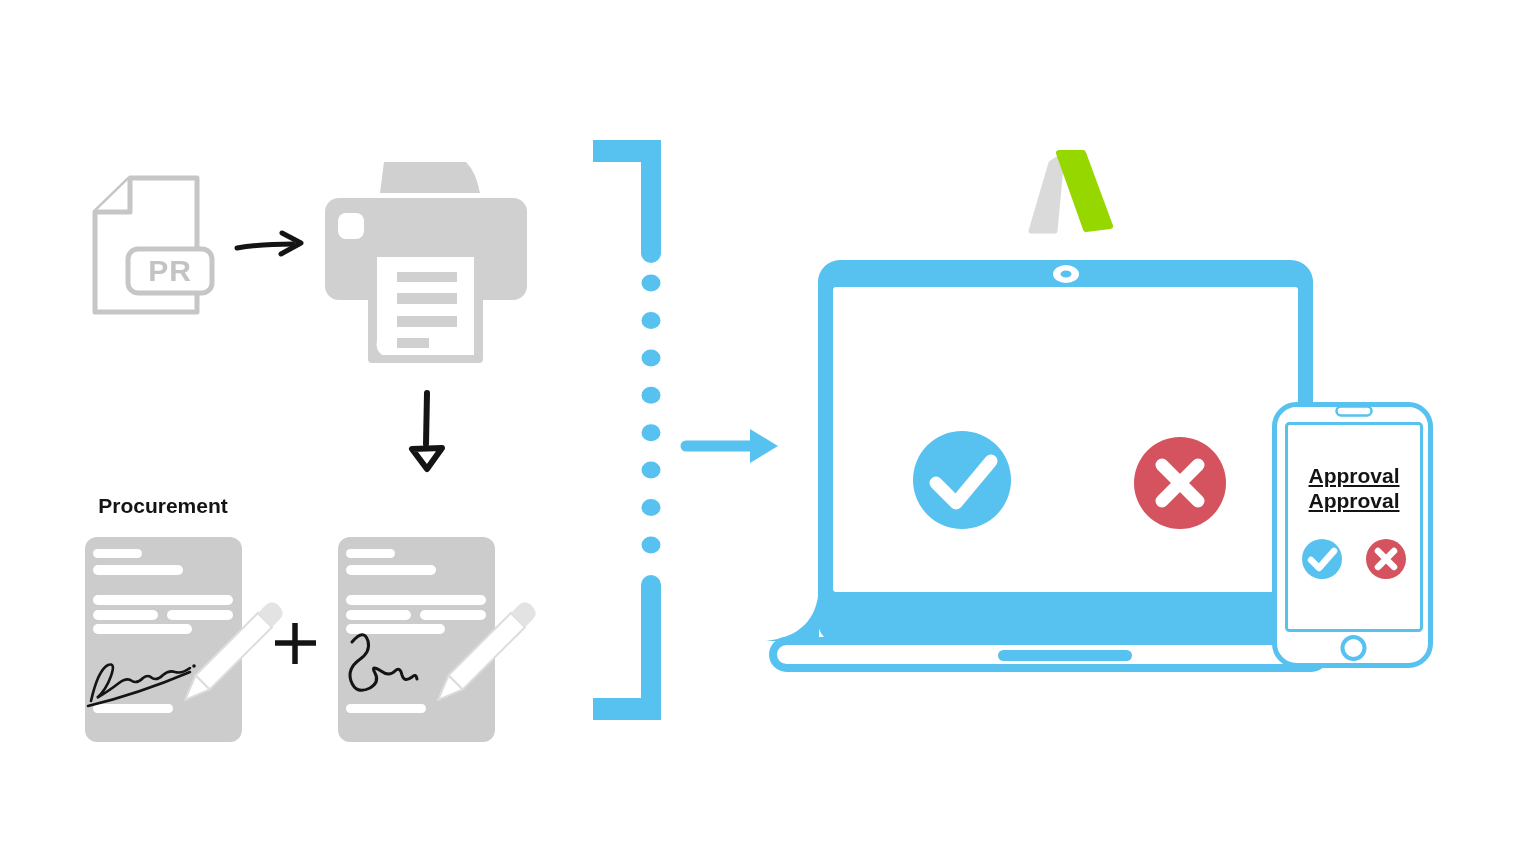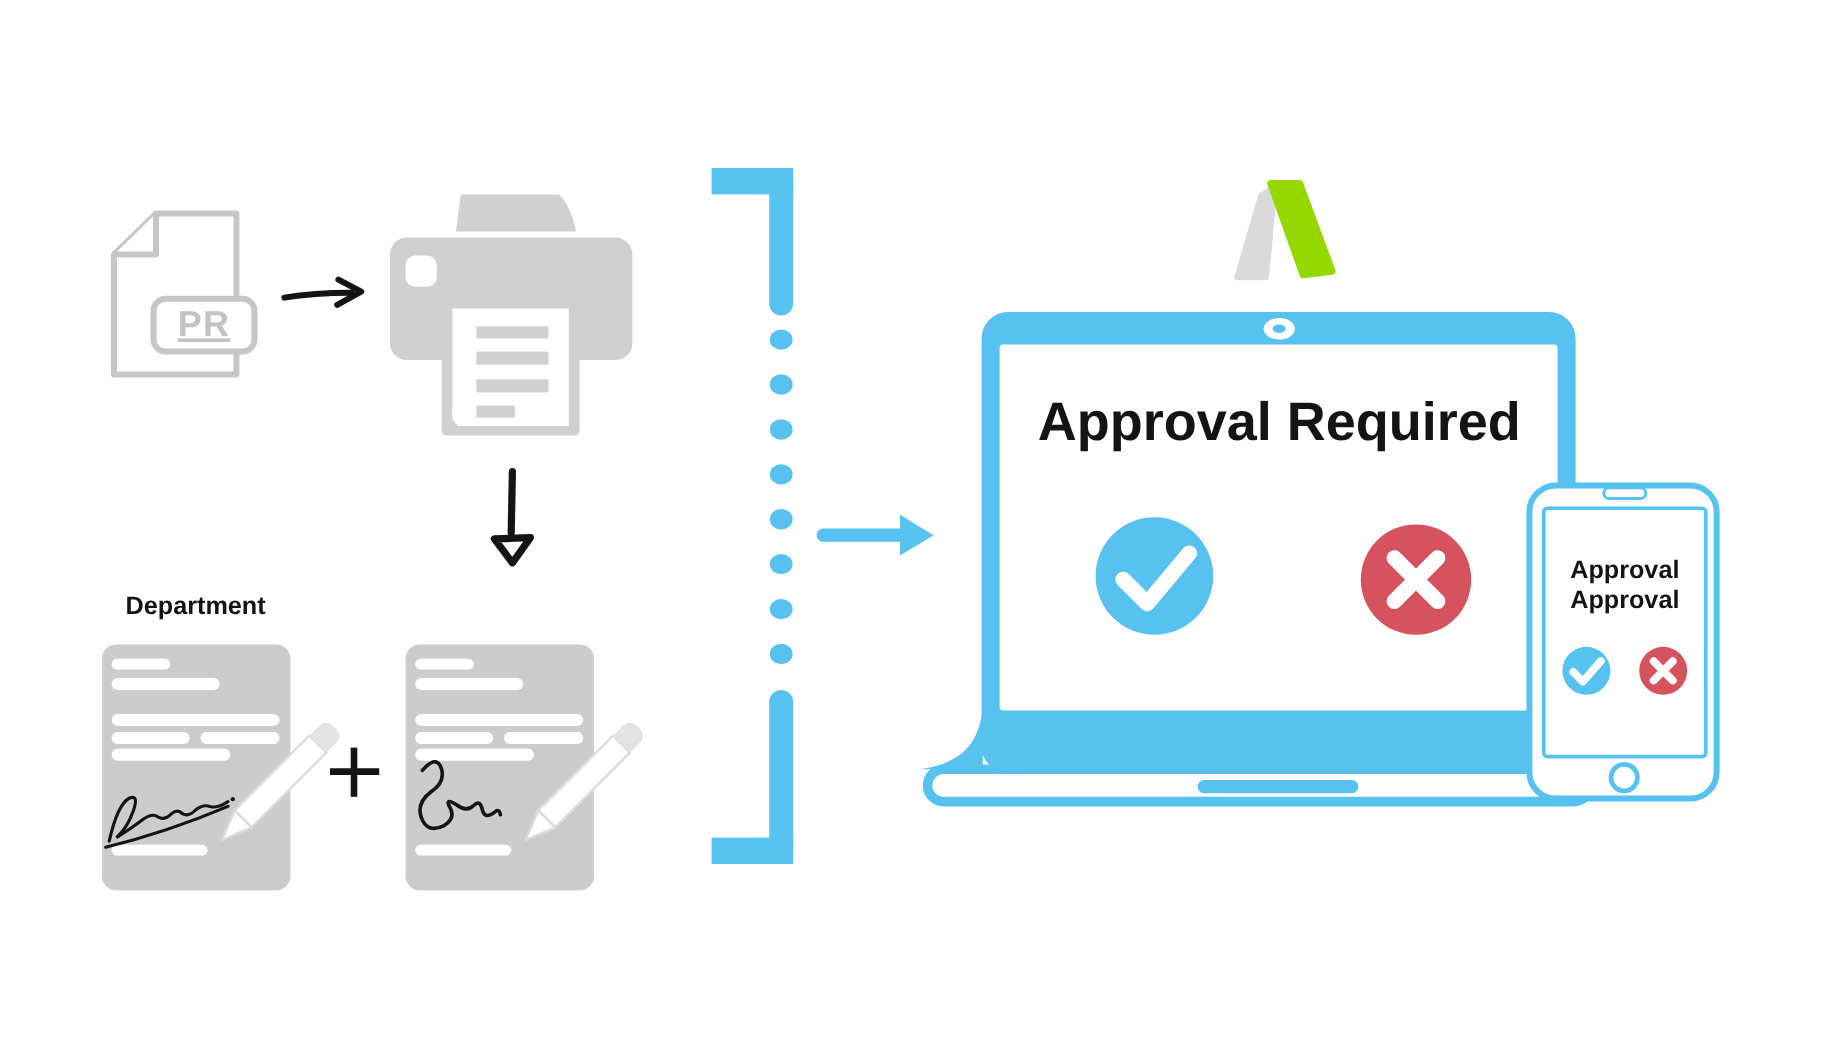--- a/index.html
+++ b/index.html
@@ -2,26 +2,26 @@
 <html><head>
 <meta charset="utf-8">
 <style>
   html,body{margin:0;padding:0;background:#fff;}
   body{width:1536px;height:864px;position:relative;overflow:hidden;
        font-family:"Liberation Sans","DejaVu Sans",sans-serif;}
   #canvas{position:absolute;left:0;top:0;width:1536px;height:864px;}
   svg#art{position:absolute;left:0;top:0;}
   .txt{position:absolute;color:#141414;font-weight:700;text-align:center;}
   .pr-badge-txt{left:128px;top:253px;width:84px;font-size:30px;line-height:36px;
-                color:#c3c3c3;letter-spacing:1px;text-decoration:underline;}
+                color:#c3c3c3;letter-spacing:1px;}
   .label-procurement{left:63px;top:493px;width:200px;font-size:21px;line-height:25px;}
   .label-hod{left:306px;top:493px;width:220px;font-size:21px;line-height:25px;}
   .laptop-title{left:820px;top:327px;width:492px;font-size:45px;line-height:50px;
                 letter-spacing:0px;}
-  .phone-title{left:1284px;top:463px;width:140px;font-size:21px;line-height:25px;}
+  .phone-title{left:1284px;top:463px;width:140px;font-size:21px;line-height:25px;text-decoration:underline;}
 </style>
 </head>
 <body>
 
 <div id="canvas">
 
 <svg id="art" width="1536" height="864" viewBox="0 0 1536 864">
 
   <g fill="none" stroke="#c6c6c6" stroke-width="5" stroke-linejoin="round">
     <path d="M130,178 L197,178 L197,312 L95,312 L95,212 Z" fill="#ffffff"></path>
@@ -158,23 +158,22 @@
     <g>
       <circle cx="1386" cy="559" r="20" fill="#d4535f"></circle>
       <path d="M1378,551 L1394,567 M1394,551 L1378,567" fill="none" stroke="#ffffff" stroke-width="6.5" stroke-linecap="round"></path>
     </g>
     <circle cx="1353.5" cy="648" r="11" fill="#ffffff" stroke="#57c1f0" stroke-width="4"></circle>
   </g>
 </svg>
 
 <div class="txt pr-badge-txt">PR</div>
 
-<div class="txt label-procurement">Department</div>
+<div class="txt label-procurement">Procurement</div>
 
 
-<div class="txt laptop-title">Approval Required</div>
 
 <div class="txt phone-title">
   <div>Approval</div>
   <div>Approval</div>
 </div>
 
 </div>
 
 </body></html>

